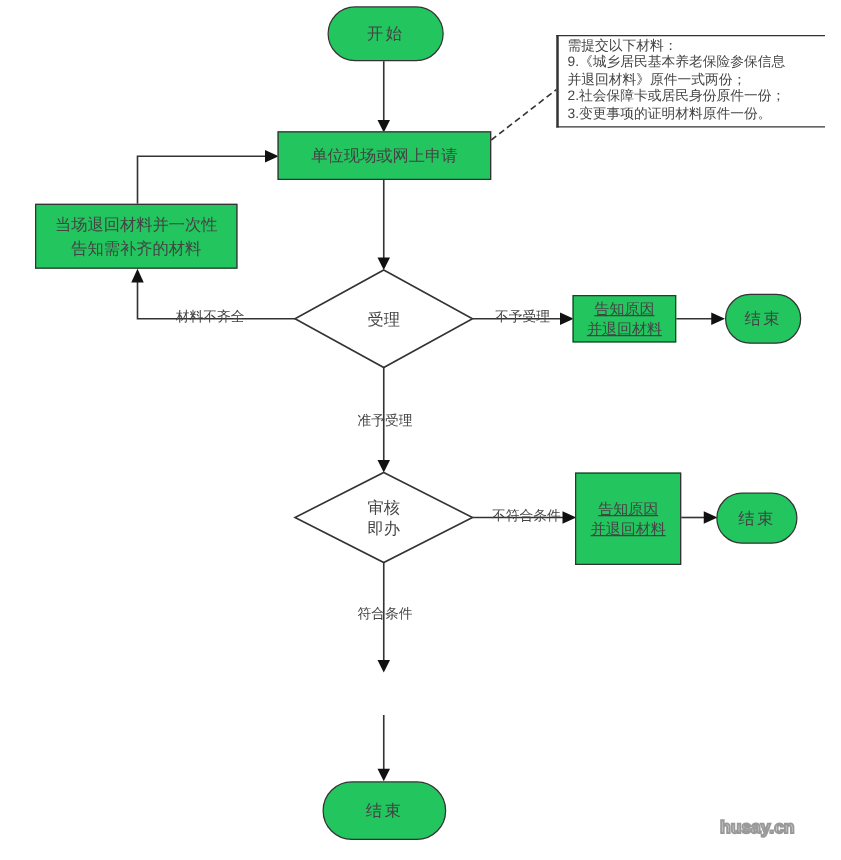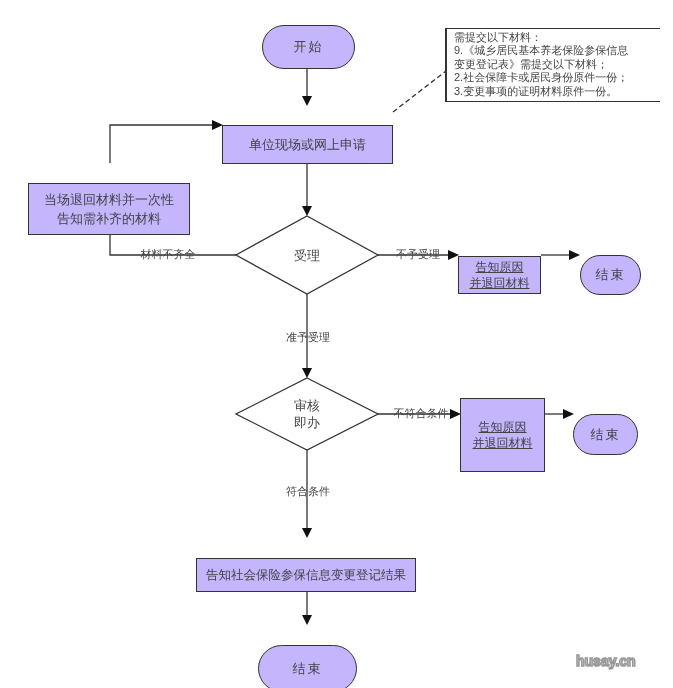--- a/index.html
+++ b/index.html
@@ -2,22 +2,22 @@
 <html><head>
 <meta charset="utf-8">
 <style>
   html,body{margin:0;padding:0;background:#ffffff;}
   body{width:673px;height:688px;overflow:hidden;
        font-family:"Liberation Sans","DejaVu Sans",sans-serif;}
   #canvas{position:relative;width:673px;height:688px;background:#fff;}
   #connectors{position:absolute;left:0;top:0;width:673px;height:688px;}
 
   .node{position:absolute;box-sizing:border-box;display:flex;align-items:center;
-        justify-content:center;text-align:center;color:#444;background:#c4b5fd;
-        border:1px solid #333;white-space:pre-line;margin-top:20px;}
+        justify-content:center;text-align:center;color:#444;background:#22c55e;
+        border:1px solid #333;white-space:pre-line;}
   .oval{border-radius:24px;font-size:13px;letter-spacing:2px;}
   .rect{font-size:13px;}
   .rect-sm{font-size:12px;line-height:16px;text-decoration:underline;}
   .diamond-label{position:absolute;background:transparent;border:none;color:#444;
         display:flex;align-items:center;justify-content:center;text-align:center;
         font-size:13px;line-height:17px;white-space:pre-line;}
   .edge-label{position:absolute;font-size:11px;color:#444;background:transparent;
         text-align:center;line-height:13px;}
 
   .note{position:absolute;left:445px;top:28px;width:215px;height:74px;
@@ -79,21 +79,21 @@
     </g>
   </svg>
 
   <div class="node oval" style="left:262px;top:5px;width:93px;height:44px;">开始</div>
 
   <div class="node rect" style="left:222px;top:105px;width:171px;height:39px;">单位现场或网上申请</div>
 
   <div class="note">
     <div>需提交以下材料：</div>
     <div>9.《城乡居民基本养老保险参保信息</div>
-    <div>变更登记表》需提交以下材料；</div>
+    <div>并退回材料》原件一式两份；</div>
     <div>2.社会保障卡或居民身份原件一份；</div>
     <div>3.变更事项的证明材料原件一份。</div>
   </div>
 
   <div class="node rect" style="left:28px;top:163px;width:162px;height:52px;line-height:19px;">当场退回材料并一次性
 告知需补齐的材料</div>
 
   <div class="diamond-label" style="left:257px;top:240px;width:100px;height:30px;">受理</div>
 
   <div class="node rect-sm" style="left:458px;top:236px;width:83px;height:38px;">告知原因
@@ -102,21 +102,20 @@
   <div class="node oval" style="left:580px;top:235px;width:61px;height:40px;border-radius:20px;">结束</div>
 
   <div class="diamond-label" style="left:257px;top:396px;width:100px;height:36px;">审核
 即办</div>
 
   <div class="node rect-sm" style="left:460px;top:378px;width:85px;height:74px;">告知原因
 并退回材料</div>
 
   <div class="node oval" style="left:573px;top:394px;width:65px;height:41px;border-radius:21px;">结束</div>
 
-  <div class="node rect" style="left:196px;top:538px;width:220px;height:34px;font-size:12.5px;">告知社会保险参保信息变更登记结果</div>
 
   <div class="node oval" style="left:258px;top:625px;width:99px;height:47px;">结束</div>
 
   <div class="edge-label" style="left:138px;top:248px;width:60px;">材料不齐全</div>
   <div class="edge-label" style="left:392px;top:248px;width:52px;">不予受理</div>
   <div class="edge-label" style="left:282px;top:331px;width:52px;">准予受理</div>
   <div class="edge-label" style="left:390px;top:407px;width:62px;">不符合条件</div>
   <div class="edge-label" style="left:282px;top:485px;width:52px;">符合条件</div>
 
   <div class="watermark">husay.cn</div>

